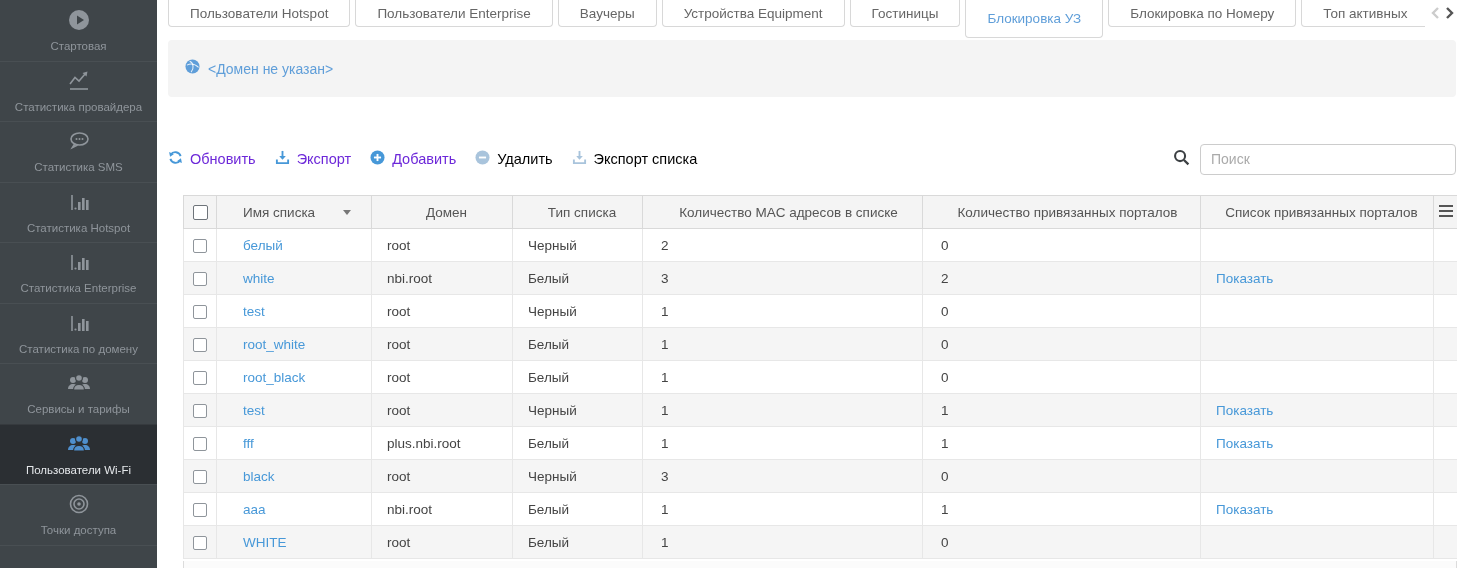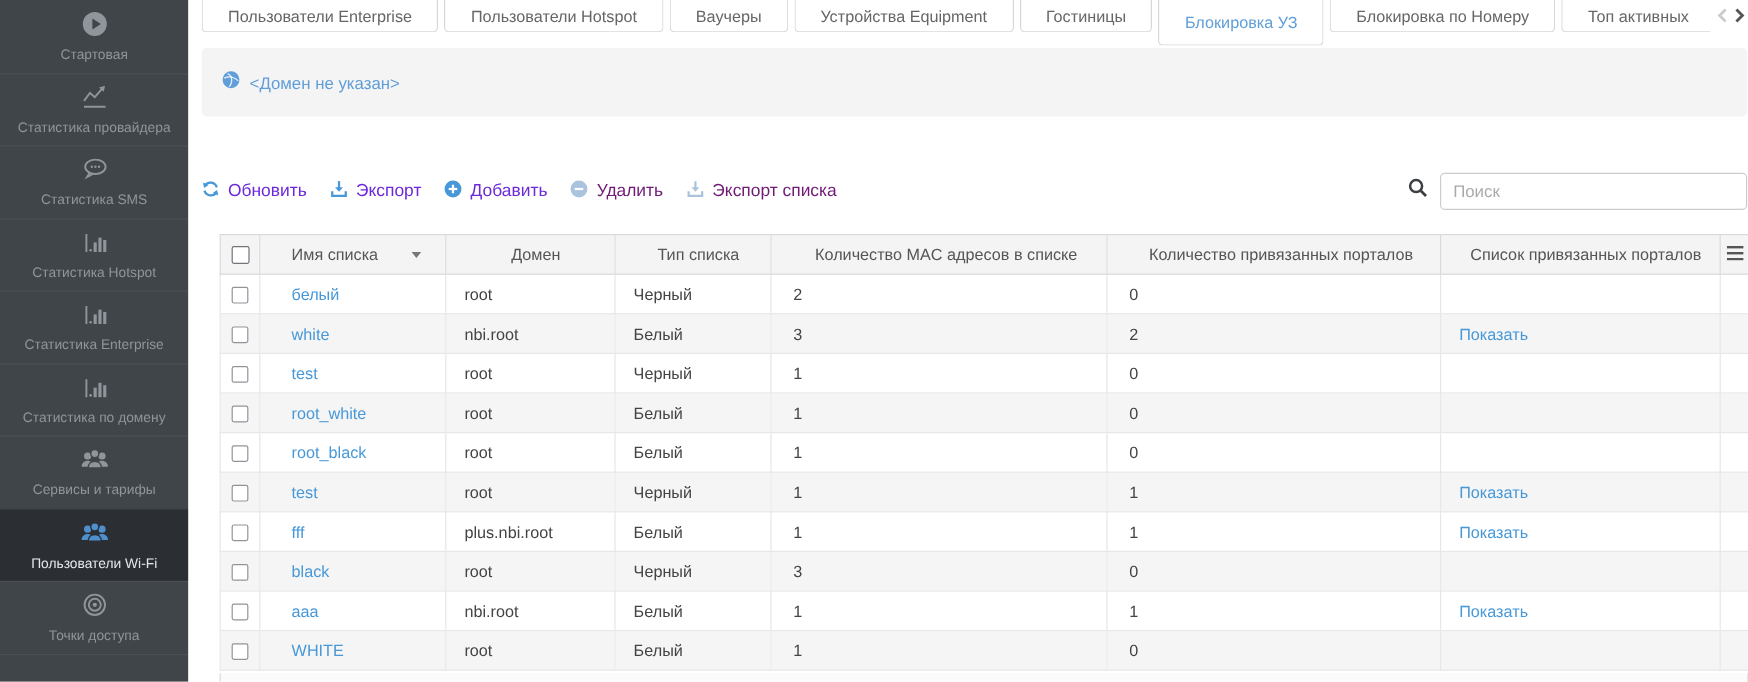--- a/index.html
+++ b/index.html
@@ -38,21 +38,21 @@
   
   .domain-panel { position:absolute; left:11px; right:1px; top:40px; height:57px;
     background:#f4f4f4; border-radius:4px; display:flex; align-items:center; padding-left:17px; }
   .domain-panel .dlbl { font-size:14px; color:#5f9ed9; margin-left:8px; cursor:pointer; }
 
   
   .toolbar { position:absolute; left:11px; right:1px; top:143px; height:32px;
     display:flex; align-items:center; }
   .tbtn { display:flex; align-items:center; gap:7px; margin-right:19px; font-size:14.5px;
     color:#6d28d9; cursor:pointer; white-space:nowrap; }
-  .tbtn.disabled { color:#701a75; cursor:default; }
+  .tbtn.disabled { color:#000000; cursor:default; }
   .search-zone { margin-left:auto; display:flex; align-items:center; }
   .search-input { width:256px; height:31px; border:1px solid #ccc; border-radius:4px;
     margin-left:10px; padding:0 10px; font-size:14px; color:#444; outline:none; }
   .search-input::placeholder { color:#aaa; }
 
   
   .table-wrap { position:absolute; left:26px; right:0; top:195px; }
   table { width:1274px; border-collapse:collapse; table-layout:fixed; }
   th { background:#f4f4f4; font-weight:normal; font-size:13.5px; color:#555;
     text-align:center; height:33px; border:1px solid #d9d9d9; padding:0 6px 0 15px;
@@ -200,24 +200,24 @@
           <circle class="fill-gray" cx="13" cy="17" r="1.8"></circle>
         </svg>
     </span>
   </div>
 </div>
 
 <div class="main">
 
   <div class="tabbar">
     <div class="tab">
+        <span>Пользователи Hotspot</span>
+      </div>
+    <div class="tab">
         <span>Пользователи Enterprise</span>
-      </div>
-    <div class="tab">
-        <span>Пользователи Hotspot</span>
       </div>
     <div class="tab">
         <span>Ваучеры</span>
       </div>
     <div class="tab">
         <span>Устройства Equipment</span>
       </div>
     <div class="tab">
         <span>Гостиницы</span>
       </div>

